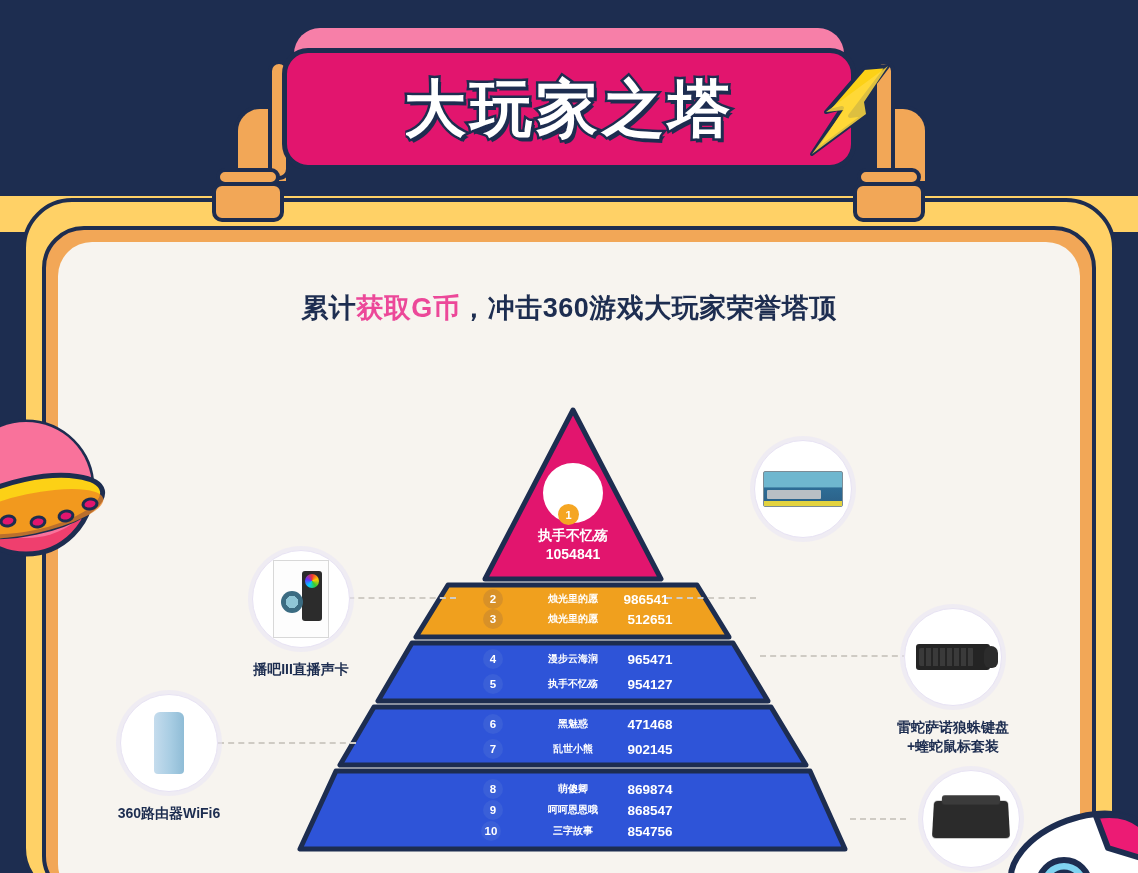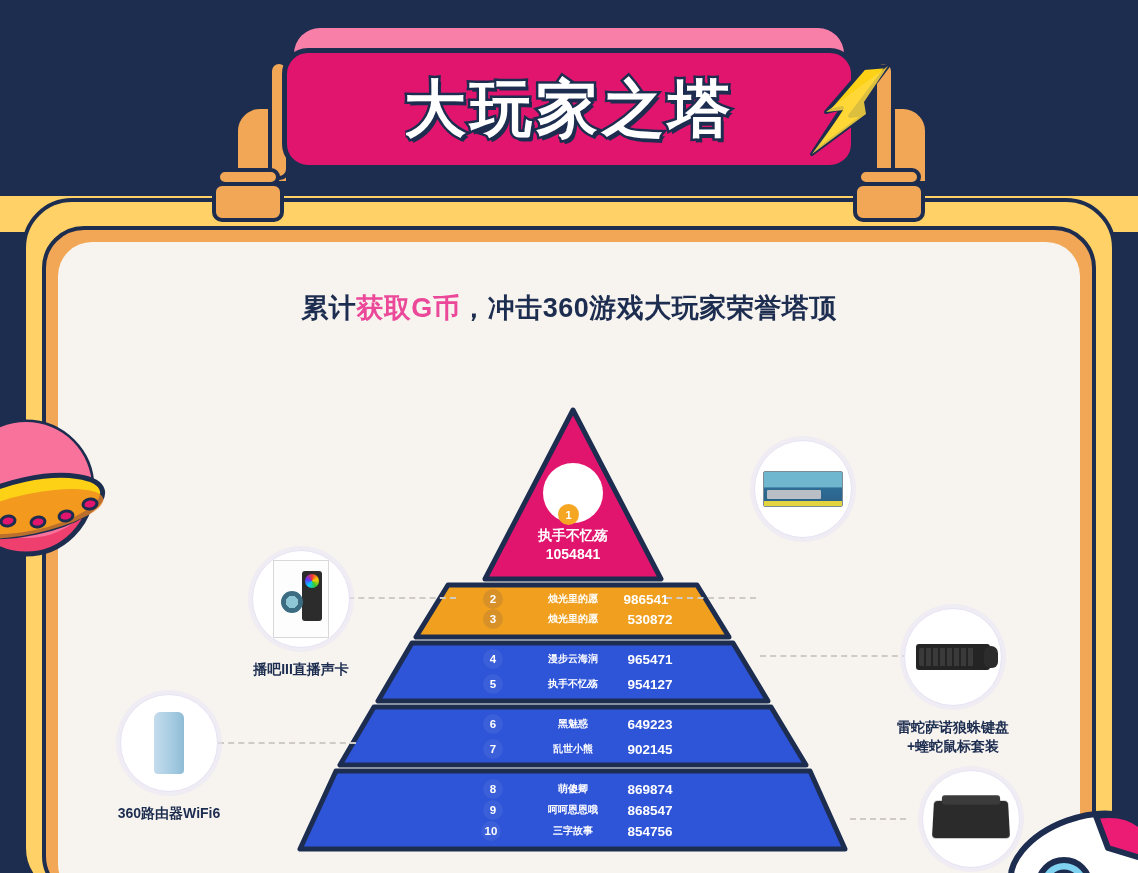--- a/index.html
+++ b/index.html
@@ -355,33 +355,33 @@
   <div class="avatar-badge">1</div>
   <div class="crown-name">执手不忆殇</div>
   <div class="crown-score">1054841</div>
 
   <div class="rank-badge badge-orange" style="left:483px; top:589px;">2</div>
   <div class="row-name" style="left:508px; top:592px; width:130px;">烛光里的愿</div>
   <div class="row-score" style="left:596px; top:592px; width:100px;">986541</div>
 
   <div class="rank-badge badge-orange" style="left:483px; top:609px;">3</div>
   <div class="row-name" style="left:508px; top:612px; width:130px;">烛光里的愿</div>
-  <div class="row-score" style="left:600px; top:612px; width:100px;">530872</div>
+  <div class="row-score" style="left:600px; top:612px; width:100px;">512651</div>
 
   <div class="rank-badge badge-blue" style="left:483px; top:649px;">4</div>
   <div class="row-name" style="left:508px; top:652px; width:130px;">漫步云海涧</div>
   <div class="row-score" style="left:600px; top:652px; width:100px;text-align:center;">965471</div>
 
   <div class="rank-badge badge-blue" style="left:483px; top:674px;">5</div>
   <div class="row-name" style="left:508px; top:677px; width:130px;">执手不忆殇</div>
   <div class="row-score" style="left:600px; top:677px; width:100px;">954127</div>
 
   <div class="rank-badge badge-blue" style="left:483px; top:714px;">6</div>
   <div class="row-name" style="left:508px; top:717px; width:130px;">黑魅惑</div>
-  <div class="row-score" style="left:600px; top:717px; width:100px;">649223</div>
+  <div class="row-score" style="left:600px; top:717px; width:100px;">471468</div>
 
   <div class="rank-badge badge-blue" style="left:483px; top:739px;">7</div>
   <div class="row-name" style="left:508px; top:742px; width:130px;">乱世小熊</div>
   <div class="row-score" style="left:600px; top:742px; width:100px;">902145</div>
 
   <div class="rank-badge badge-blue" style="left:483px; top:779px;">8</div>
   <div class="row-name" style="left:508px; top:782px; width:130px;">萌傻卿</div>
   <div class="row-score" style="left:600px; top:782px; width:100px;">869874</div>
 
   <div class="rank-badge badge-blue" style="left:483px; top:800px;">9</div>

